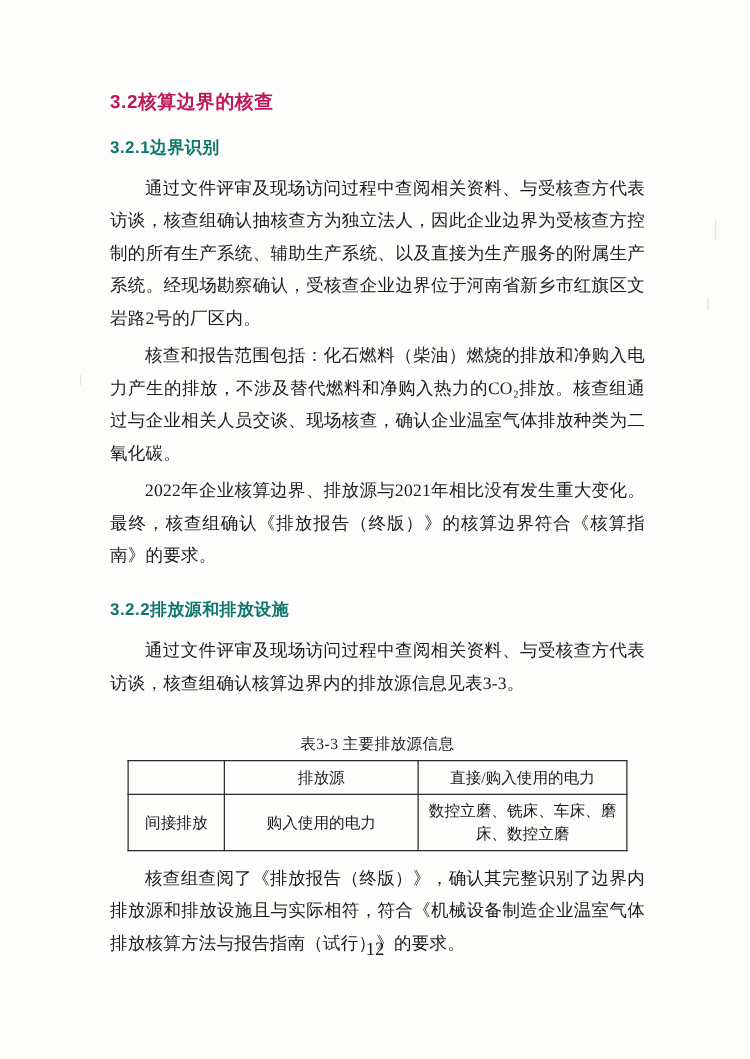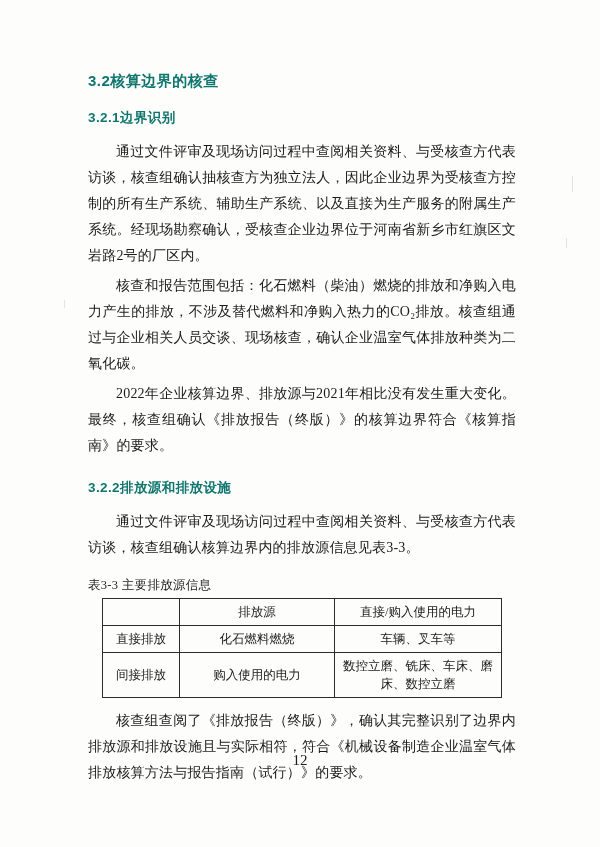--- a/index.html
+++ b/index.html
@@ -27,21 +27,21 @@
     left: 88px;
     top: 72px;
     width: 428px;
   }
   h2.heading {
     font-family: "Liberation Sans", "DejaVu Sans", sans-serif;
     font-size: 15px;
     font-weight: bold;
     margin: 0 0 18px 0;
     letter-spacing: 0.5px;
-    color: #0f766e;
+    color: #be185d;
   }
   h3.subheading {
     font-family: "Liberation Sans", "DejaVu Sans", sans-serif;
     font-size: 13.5px;
     font-weight: bold;
     margin: 0 0 12px 0;
     letter-spacing: 0.4px;
     color: #0f766e;
   }
   h3.subheading.second {
@@ -51,21 +51,22 @@
     font-size: 14px;
     line-height: 26px;
     margin: 0 0 4px 0;
     text-indent: 28px;
     text-align: justify;
     letter-spacing: 0.2px;
     color: #1b1b1b;
   }
   .table-caption {
     font-size: 12.5px;
-    margin: 16px 0 4px 0;
+    text-align: center;
+    margin: 26px 0 4px 0;
     letter-spacing: 0.3px;
   }
   table.emission-table {
     border-collapse: collapse;
     width: 400px;
     margin: 0 auto 10px auto;
     font-size: 12.5px;
     border-radius: 18px;
   }
   table.emission-table th,
@@ -131,25 +132,20 @@
     <table class="emission-table">
       <thead>
         <tr>
           <th></th>
           <th>排放源</th>
           <th>直接/购入使用的电力</th>
         </tr>
       </thead>
       <tbody>
         <tr>
-          <td>直接排放</td>
-          <td>化石燃料燃烧</td>
-          <td>车辆、叉车等</td>
-        </tr>
-        <tr>
           <td>间接排放</td>
           <td>购入使用的电力</td>
           <td>数控立磨、铣床、车床、磨床、数控立磨</td>
         </tr>
       </tbody>
     </table>
 
     <p class="para">核查组查阅了《排放报告（终版）》，确认其完整识别了边界内排放源和排放设施且与实际相符，符合《机械设备制造企业温室气体排放核算方法与报告指南（试行）》的要求。</p>
 
   </div>

